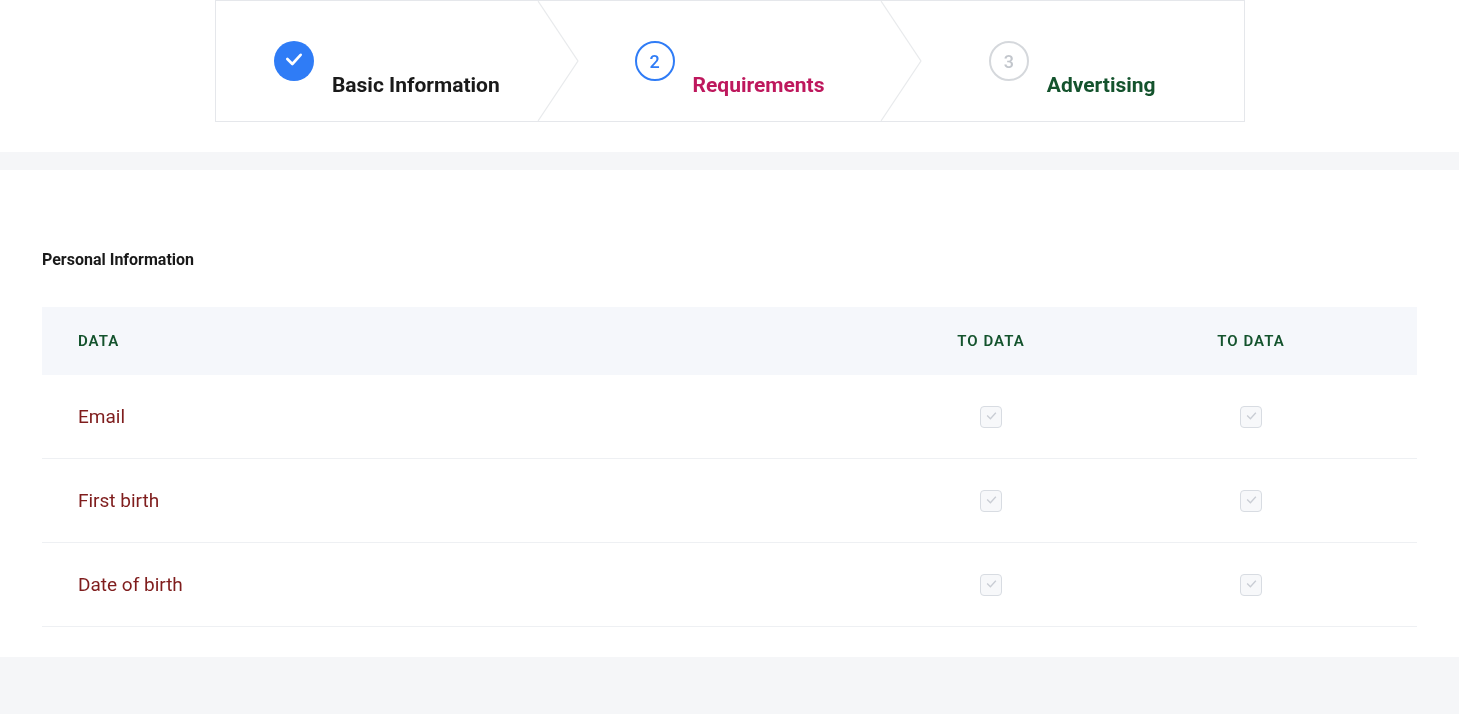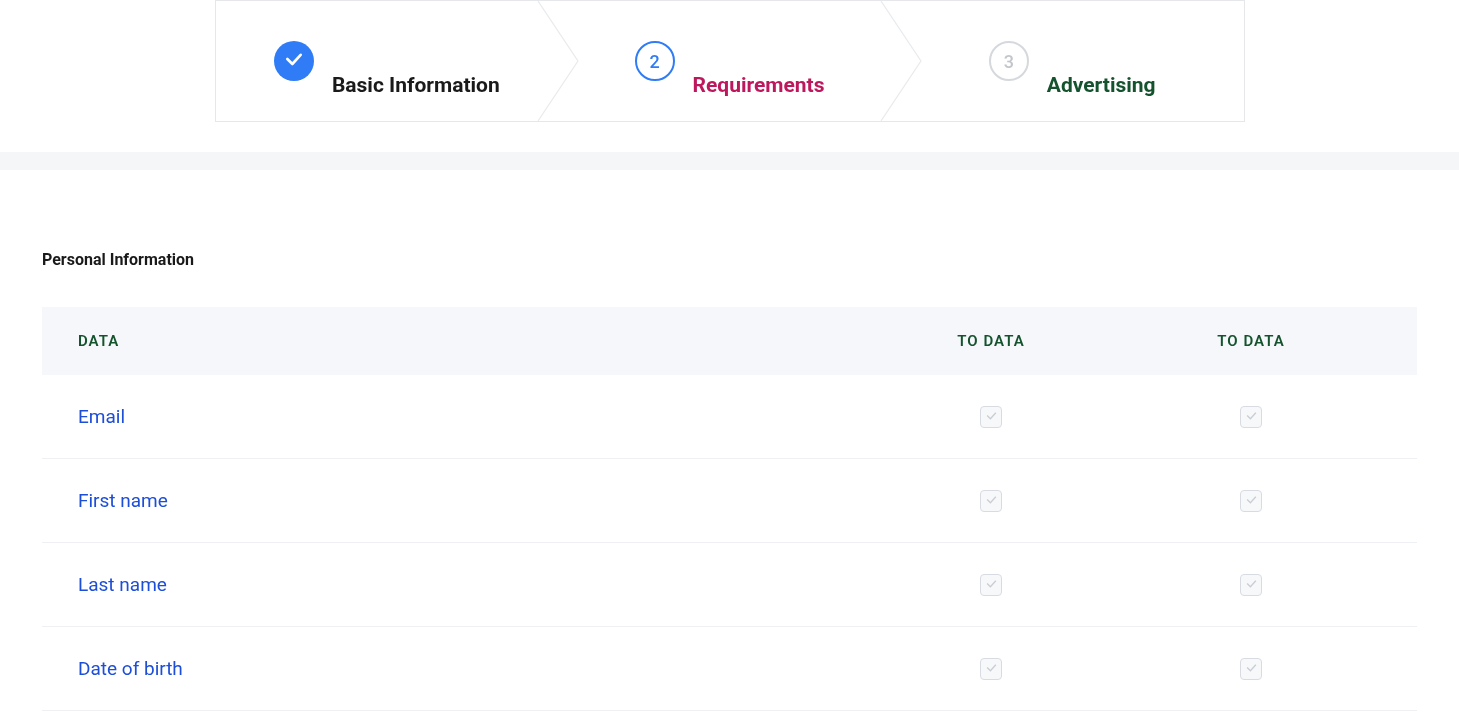--- a/index.html
+++ b/index.html
@@ -123,21 +123,21 @@
     }
     .table-row {
       display: flex;
       align-items: center;
       padding: 30px 36px;
       border-bottom: 1px solid #eef0f3;
     }
     .td-data {
       flex: 1;
       font-size: 19px;
-      color: #1d4ed8;
+      color: #7f1d1d;
     }
     .td-col {
       width: 260px;
       display: flex;
       justify-content: center;
     }
     .checkbox {
       width: 22px;
       height: 22px;
       border: 1px solid #d8dce2;
@@ -224,54 +224,37 @@
       <div class="td-col">
         <div class="checkbox">
           <span><svg viewBox="0 0 24 24">
                 <polyline points="4 12 10 18 20 7"></polyline>
               </svg></span>
         </div>
       </div>
     </div>
 
     <div class="table-row">
-      <div class="td-data">First name</div>
-      <div class="td-col">
-        <div class="checkbox">
-          <span><svg viewBox="0 0 24 24">
-                <polyline points="4 12 10 18 20 7"></polyline>
-              </svg></span>
-        </div>
-      </div>
-      <div class="td-col">
-        <div class="checkbox">
-          <span><svg viewBox="0 0 24 24">
-                <polyline points="4 12 10 18 20 7"></polyline>
-              </svg></span>
-        </div>
-      </div>
-    </div>
-
-    <div class="table-row">
-      <div class="td-data">Last name</div>
-      <div class="td-col">
-        <div class="checkbox">
-          <span><svg viewBox="0 0 24 24">
-                <polyline points="4 12 10 18 20 7"></polyline>
-              </svg></span>
-        </div>
-      </div>
-      <div class="td-col">
-        <div class="checkbox">
-          <span><svg viewBox="0 0 24 24">
-                <polyline points="4 12 10 18 20 7"></polyline>
-              </svg></span>
-        </div>
-      </div>
-    </div>
+      <div class="td-data">First birth</div>
+      <div class="td-col">
+        <div class="checkbox">
+          <span><svg viewBox="0 0 24 24">
+                <polyline points="4 12 10 18 20 7"></polyline>
+              </svg></span>
+        </div>
+      </div>
+      <div class="td-col">
+        <div class="checkbox">
+          <span><svg viewBox="0 0 24 24">
+                <polyline points="4 12 10 18 20 7"></polyline>
+              </svg></span>
+        </div>
+      </div>
+    </div>
+
 
     <div class="table-row">
       <div class="td-data">Date of birth</div>
       <div class="td-col">
         <div class="checkbox">
           <span><svg viewBox="0 0 24 24">
                 <polyline points="4 12 10 18 20 7"></polyline>
               </svg></span>
         </div>
       </div>

